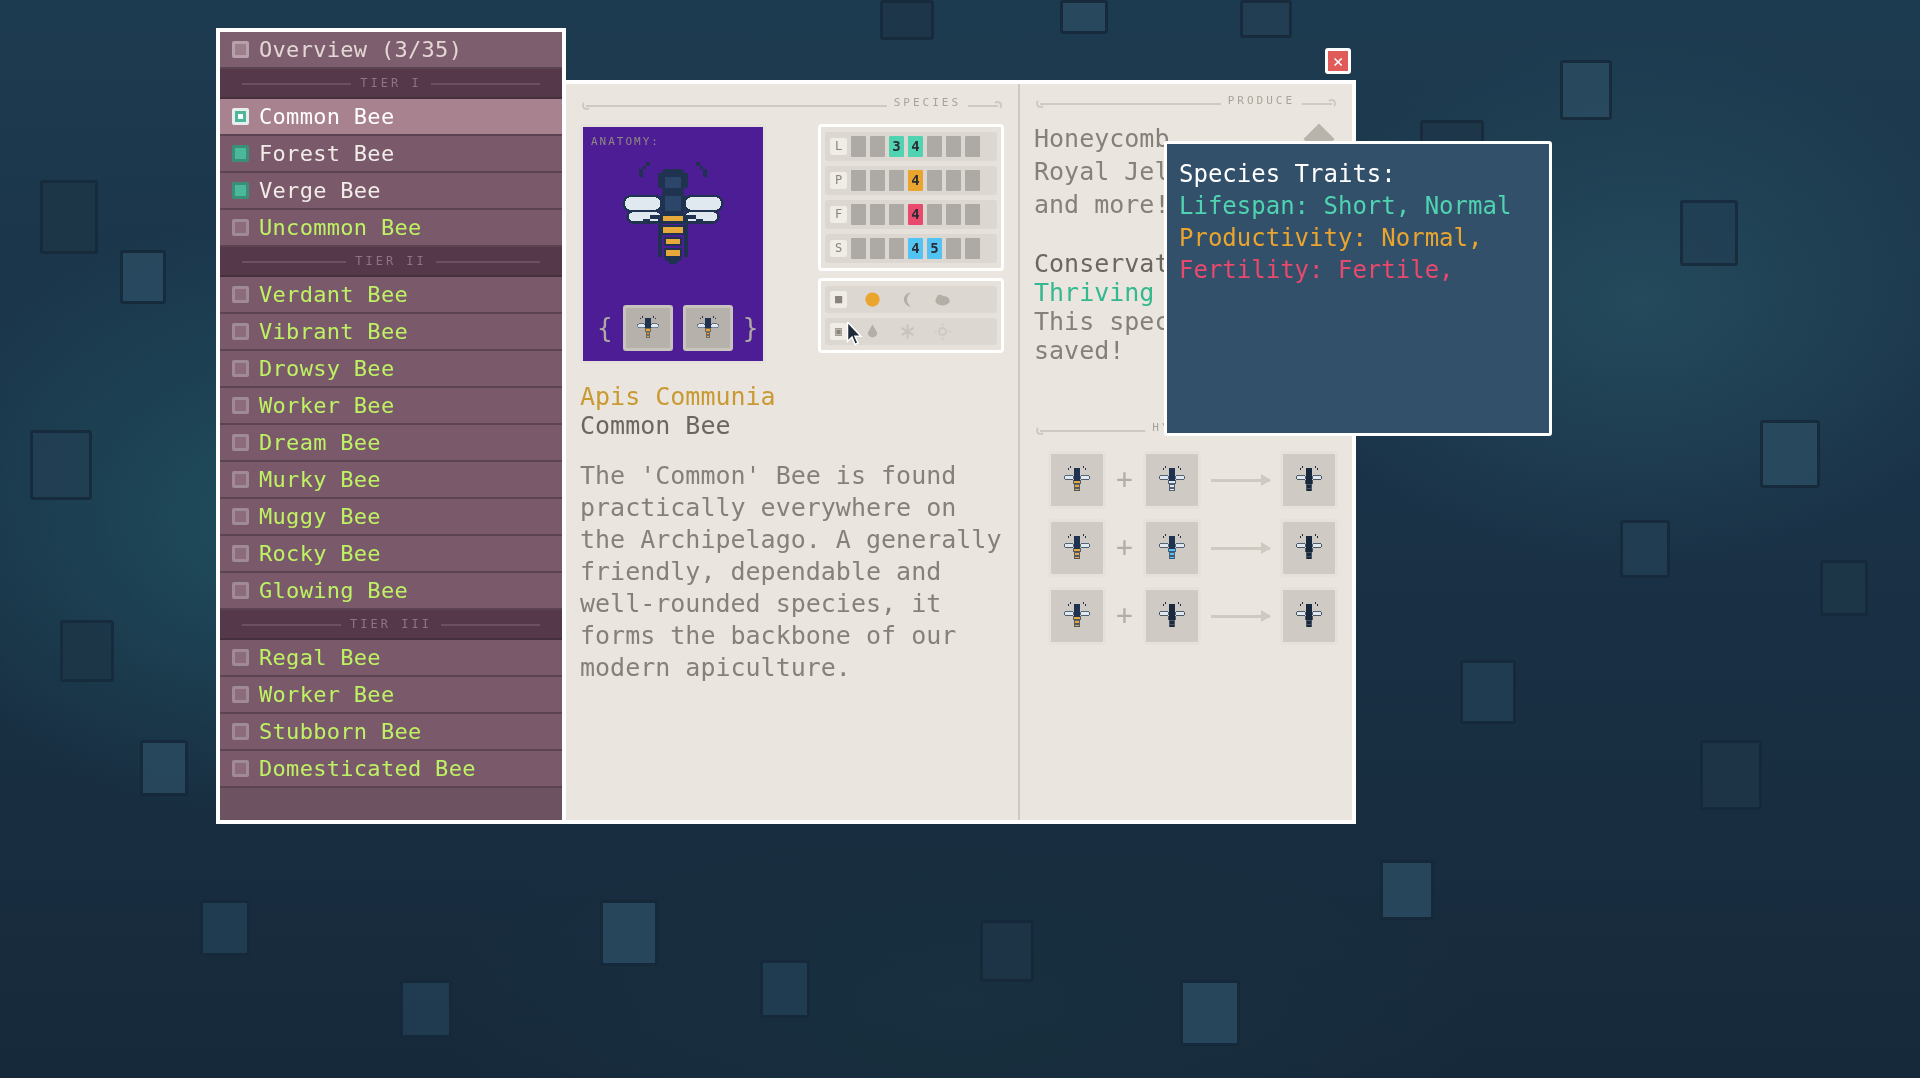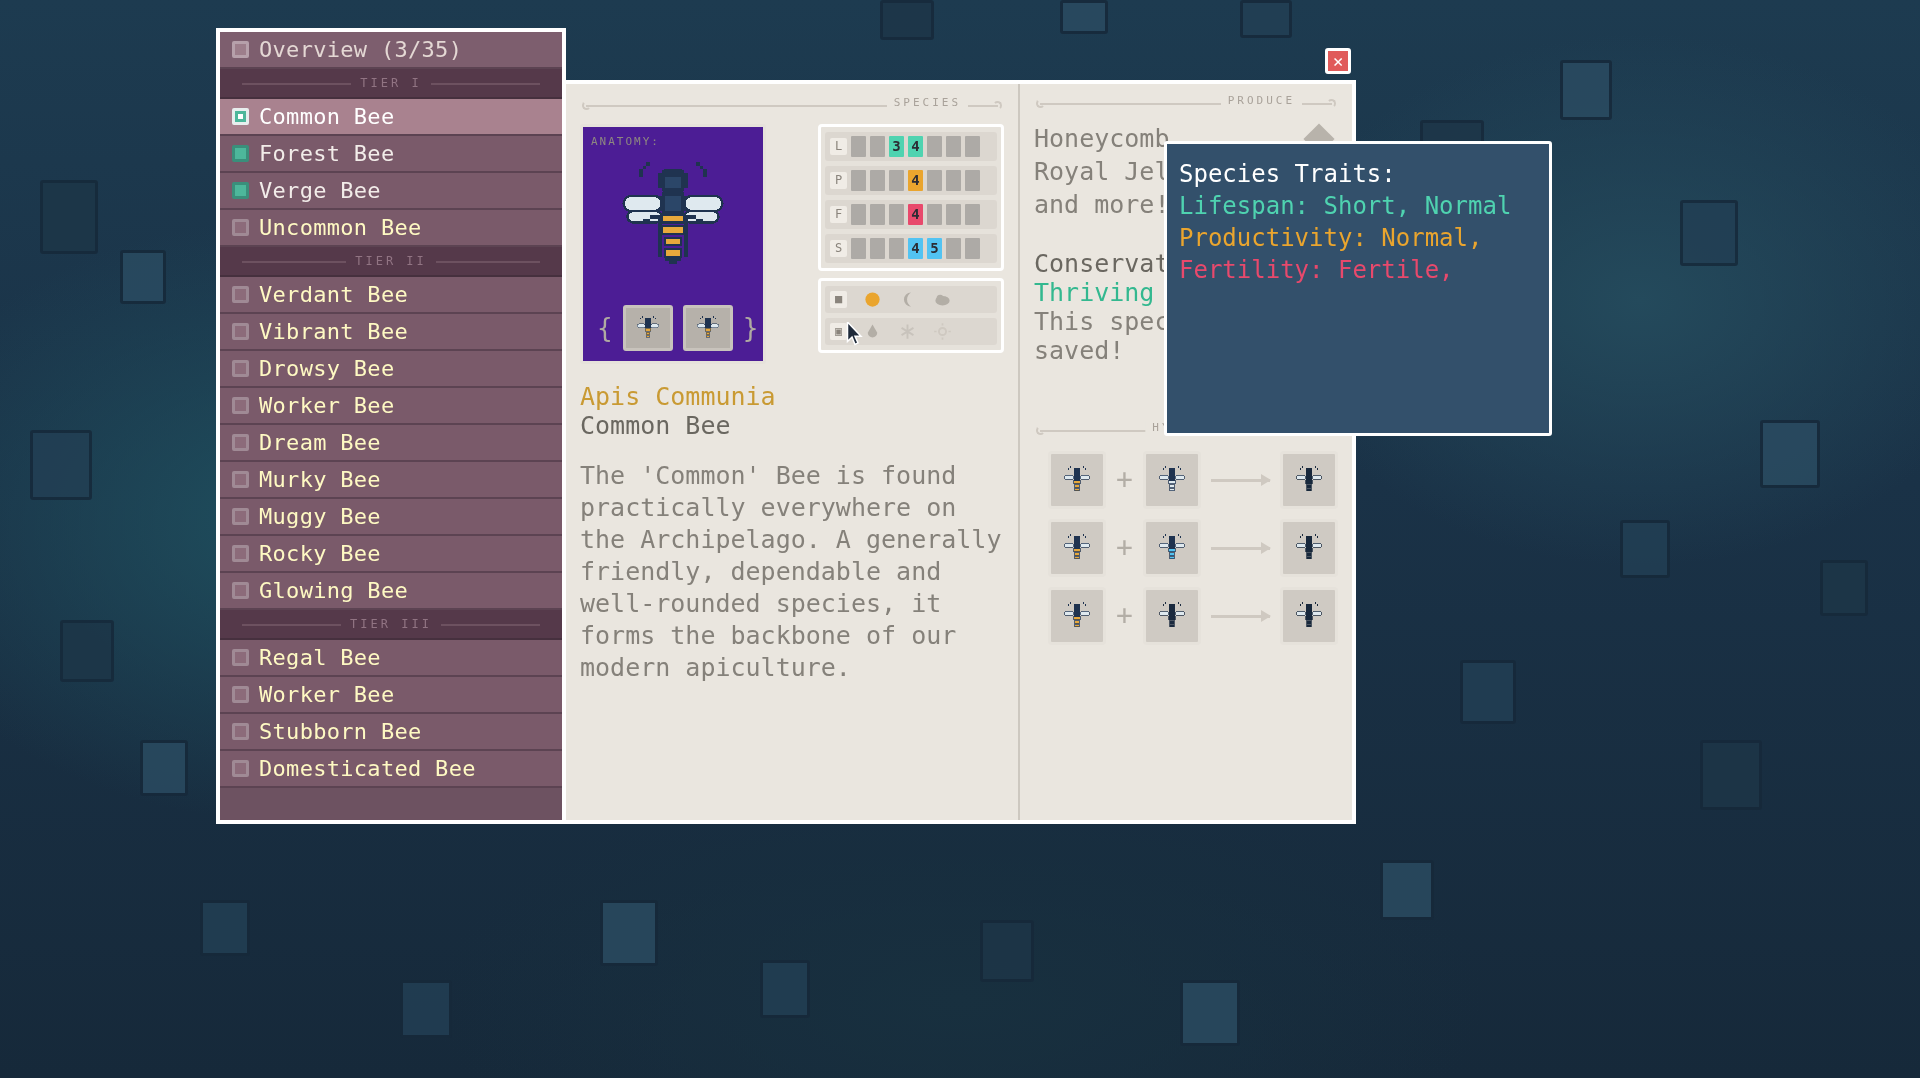--- a/index.html
+++ b/index.html
@@ -79,21 +79,21 @@
     font-family:"DejaVu Sans Mono", monospace;
   }
 
   .side-row {
     height: 37px;
     display:flex; align-items:center;
     gap: 10px;
     padding-left: 12px;
     border-bottom: 2px solid #5c4352;
     background:#7a5a6a;
-    color:#fef9c3;
+    color:#bef264;
     font-size: 22px;
     letter-spacing: .3px;
     white-space: nowrap;
   }
   .side-row.overview { background:#7d5e6e; color:#e4d8d4; }
   .side-row.unlocked { color:#f2ece9; }
   .side-row.selected { background:#a9828f; color:#ffffff; }
 
   .cbox {
     width:17px; height:17px; flex:none;

